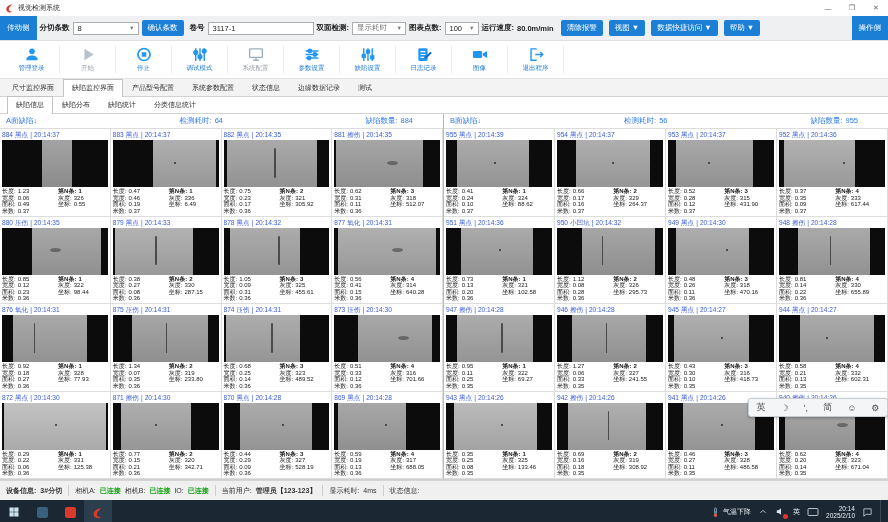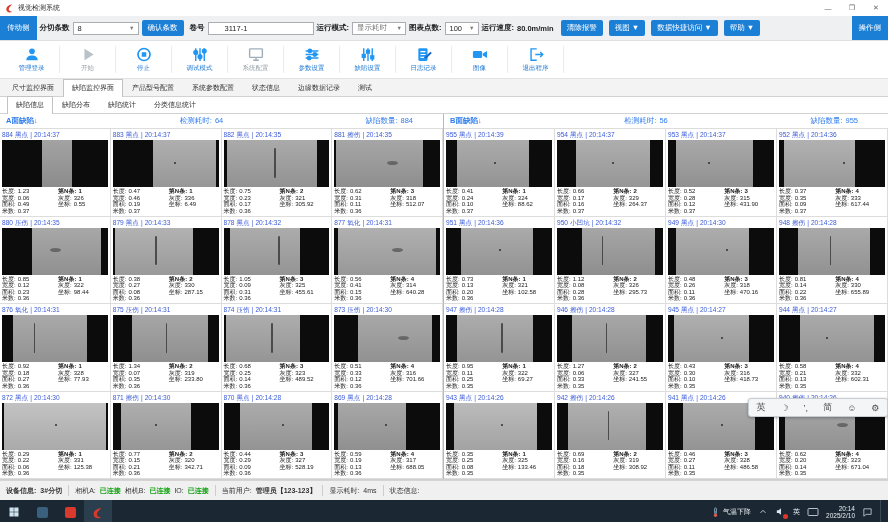--- a/index.html
+++ b/index.html
@@ -15,21 +15,21 @@
   .toolbar{height:24px;background:#eef0f2;border-bottom:1px solid #dde1e4;display:flex;
            align-items:center;font-size:7.5px;color:#222}
   .side-btn{height:24px;display:flex;align-items:center;padding:0 7px;background:#1b7fd6;color:#fff}
   .tb-label{font-weight:bold;margin:0 3px;white-space:nowrap}
   .tb-btn{background:#1b7fd6;color:#fff;border:none;border-radius:2px;padding:3px 6px;margin:12px 3px;
           font-size:7.5px;white-space:nowrap;font-family:inherit}
   .combo{background:#fff;border:1px solid #abadb3;height:13px;display:flex;align-items:center;
          padding:0 3px 0 4px;box-sizing:border-box}
   .combo .arr{margin-left:auto;color:#777;font-size:5.5px;padding-left:4px}
   .txt-input{background:#fff;border:1px solid #abadb3;height:13px;display:flex;align-items:center;
-         padding:0 16px;box-sizing:border-box}
+         padding:0 4px;box-sizing:border-box}
   .w64{width:66px}.w104{width:106px}.w52{width:54px}.w34{width:34px}
   .dim{color:#777}
   .tb-value{font-weight:bold;margin-right:4px}
   .spacer{flex:1}
   
   .actions{height:37px;background:#fff;border-bottom:1px solid #e3e3e3;display:flex;align-items:stretch;padding-left:4px}
   .action{width:55px;display:flex;flex-direction:column;align-items:center;justify-content:center;gap:1px;cursor:default}
   .action .albl{font-size:6.5px;color:#1976d2;white-space:nowrap}
   .action.gray .albl{color:#98a2aa}
   .adiv{width:1px;background:#e9ebed;margin:5px 0}
@@ -39,21 +39,21 @@
   .maintabs{height:17px}
   .subtabs{height:16px;padding-left:7px;background:#fff}
   .tab{padding:3px 8px 3px;border:1px solid transparent;border-bottom:none;white-space:nowrap;cursor:default}
   .tab.active{background:#fff;border-color:#c3c3c3;margin-bottom:-1px;padding-bottom:4px}
   
   .panels{display:flex;height:365px;border-bottom:1px solid #cfcfcf;background:#fff}
   .panel{width:50%;display:flex;flex-direction:column;box-sizing:border-box;border-right:1px solid #b9b9b9}
   .panel:last-child{border-right:none}
   .panel-head{height:14px;flex:none;display:flex;align-items:center;font-size:7.5px;
         color:#2f7ced;padding:0 6px;border-bottom:1px solid #dcdcdc}
-  .panel-title{font-weight:bold}
+  .panel-title{font-weight:normal}
   .ph-sp{flex:1}
   .ph-group{display:flex;gap:3px;white-space:nowrap}
   .grid{flex:1;display:grid;grid-template-columns:repeat(4,1fr);grid-template-rows:repeat(4,1fr)}
   .cell{border-right:1px solid #ddd;border-bottom:1px solid #ddd;display:flex;flex-direction:column;
         padding:1px 2px 0;box-sizing:border-box;background:#fff;overflow:hidden}
   .cell-head{font-size:6.6px;color:#3a5bd7;height:10px;line-height:10px;white-space:nowrap;overflow:hidden;flex:none}
   .cell-head span{margin-right:2px}
   .cell-img{flex:1;position:relative;overflow:hidden;background:#a5a5a5}
   .cell-img .shade{position:absolute;inset:0;background:linear-gradient(180deg,rgba(255,255,255,.08),rgba(0,0,0,.10))}
   .bar{position:absolute;top:0;bottom:0;background:#0c0c0c}
@@ -108,21 +108,21 @@
 <div class="toolbar">
   <span class="side-btn">传动侧</span>
   <span class="tb-label">分切条数</span>
   <span class="combo w64">
       <span>8</span>
       <span class="arr">▼</span>
     </span>
   <button class="tb-btn">确认条数</button>
   <span class="tb-label">卷号</span>
   <span class="txt-input w104">3117-1</span>
-  <span class="tb-label">运行模式:</span>
+  <span class="tb-label">双面检测:</span>
   <span class="combo w52">
       <span class="dim">显示耗时</span>
       <span class="arr">▼</span>
     </span>
   <span class="tb-label">图表点数:</span>
   <span class="combo w34">
       <span>100</span>
       <span class="arr">▼</span>
     </span>
   <span class="tb-label">运行速度:</span>

